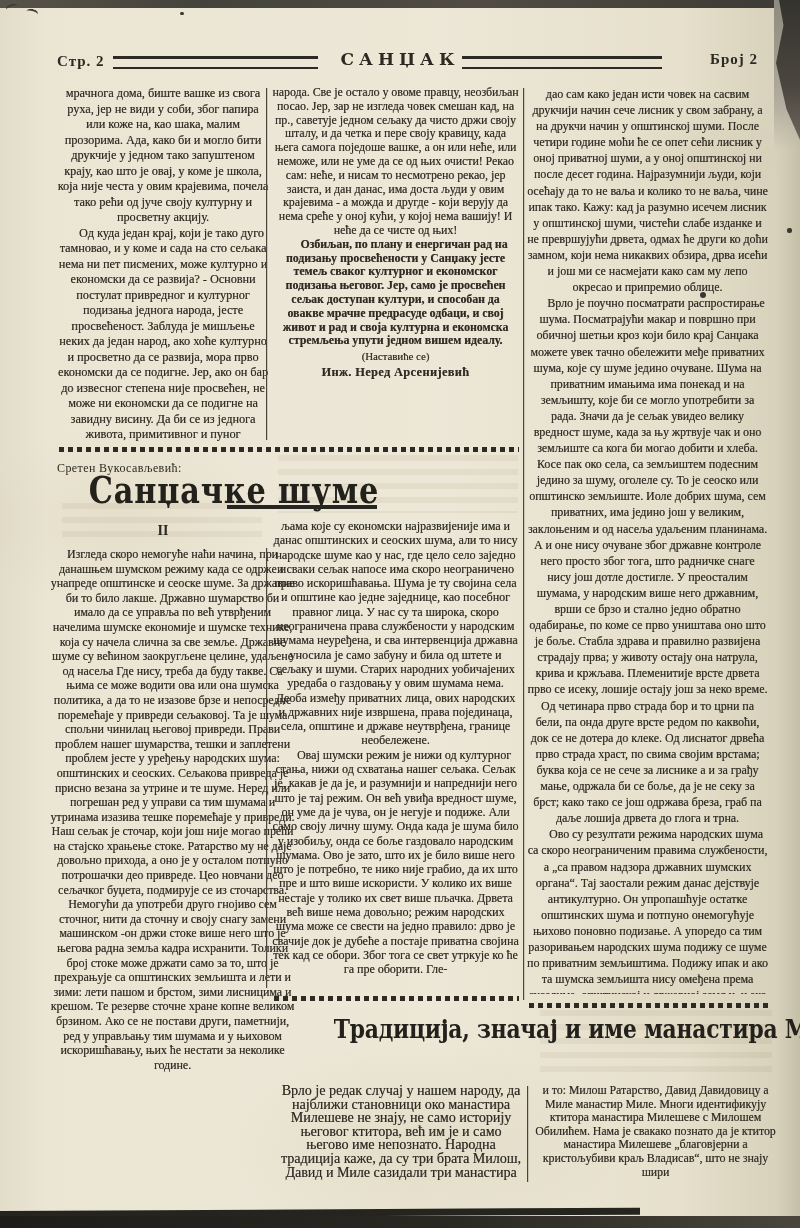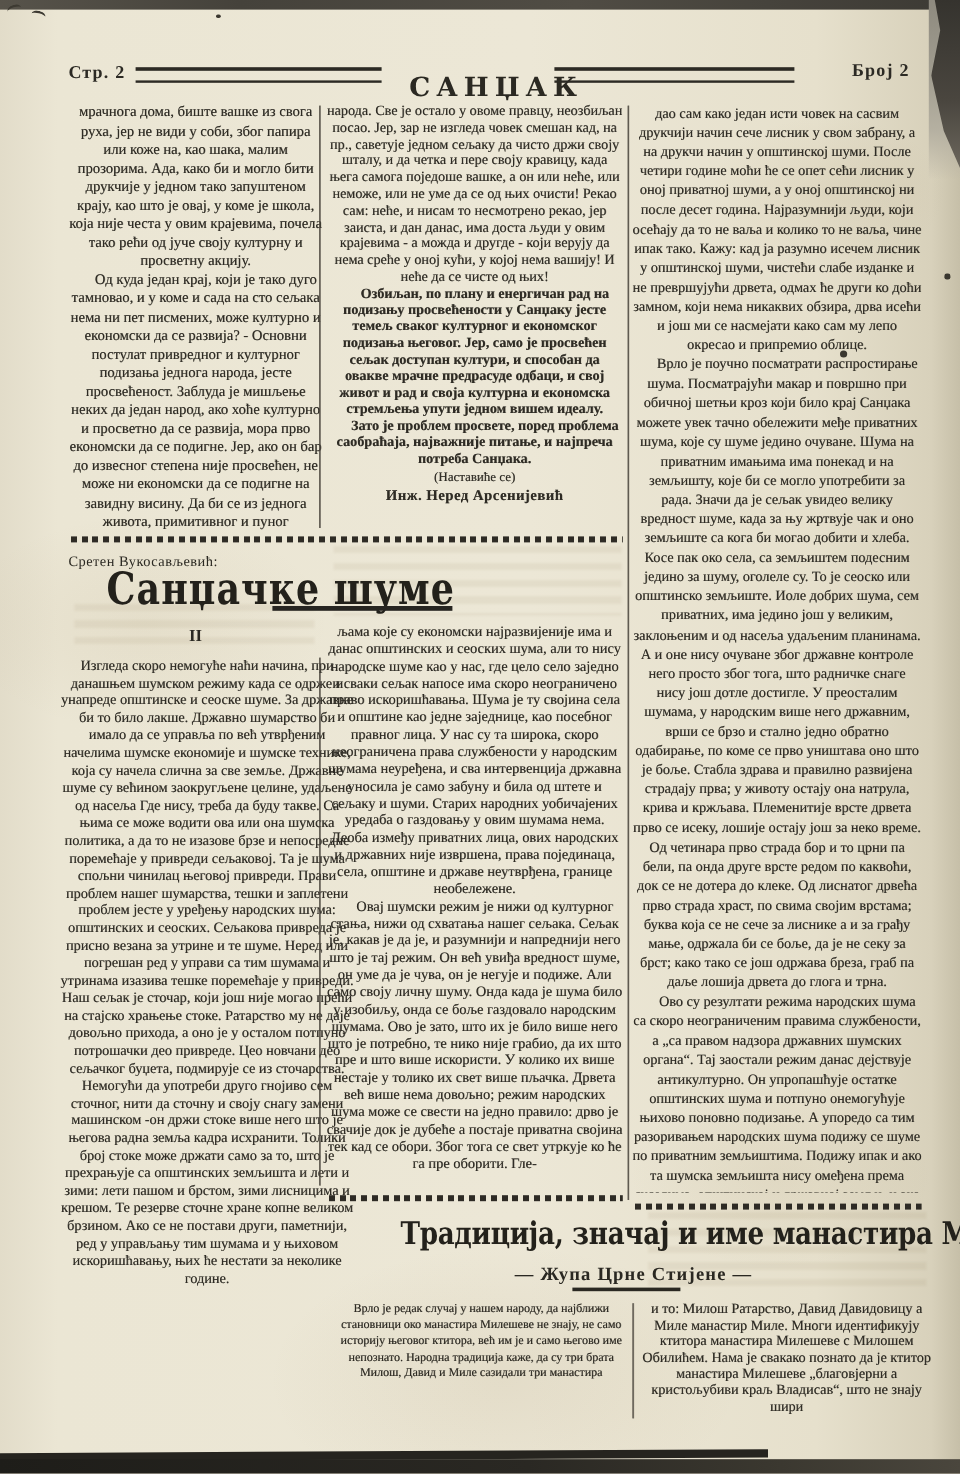--- a/index.html
+++ b/index.html
@@ -29,36 +29,36 @@
   .squiggle{position:absolute;width:12px;height:6px;border-top:2.5px solid #3d3a32;border-radius:50%;}
   .bottom-edge{position:absolute;left:0;bottom:0;width:100%;height:12px;
     background:linear-gradient(90deg,#1e1d19,#2a2823 55%,#3a372f 80%,#4a463d);}
   .bottom-edge2{position:absolute;left:0;bottom:10px;width:640px;height:7px;background:#26241f;
     transform:skewY(-0.3deg);transform-origin:left;}
   .ghost{position:absolute;opacity:.5;filter:blur(.7px);
     background:repeating-linear-gradient(180deg, rgba(125,100,60,.15) 0 6px, rgba(0,0,0,0) 6px 14px);}
   
   .page-label{position:absolute;left:57px;top:53px;font-size:15px;font-weight:bold;color:#2c2a24;letter-spacing:1px;}
   .issue-label{position:absolute;left:710px;top:51px;font-size:15px;font-weight:bold;color:#2c2a24;letter-spacing:1px;}
-  .masthead{position:absolute;left:330px;top:49px;width:140px;margin:11px;text-align:center;
-    font-size:22px;font-weight:bold;color:#2b2922;letter-spacing:5px;font-family:"DejaVu Serif",serif;}
+  .masthead{position:absolute;left:330px;top:49px;width:140px;margin:0;text-align:center;
+    font-size:17px;font-weight:bold;color:#2b2922;letter-spacing:5px;font-family:"DejaVu Serif",serif;}
   .hrule{position:absolute;height:8px;border-top:3px solid #2c2a24;border-bottom:2px solid #2c2a24;}
   .rule-left{left:113px;top:56px;width:205px;}
   .rule-right{left:462px;top:56px;width:200px;}
   
   .col{position:absolute;overflow:hidden;color:#2e2b24;text-align:justify;
     text-shadow:0.3px 0 0 rgba(46,43,36,.55);}
   .col p{margin:0;text-indent:17px;text-align:center;}
   .col p.noindent{text-indent:0;}
   .c1t{left:57px;top:86px;width:212px;height:358px;font-size:12.2px;line-height:15.5px;}
   .c2t{left:272px;top:86px;width:247px;height:352px;font-size:11.8px;line-height:13.8px;}
   .c3{left:527px;top:86px;width:241px;height:908px;font-size:11.9px;line-height:16.1px;}
   .a2c1{left:50px;top:547px;width:245px;height:628px;font-size:11.9px;line-height:14.6px;}
   .a2c2{left:272px;top:519px;width:247px;height:472px;font-size:12px;line-height:14.3px;}
-  .b-left{left:280px;top:1084px;width:242px;height:100px;font-size:10px;line-height:13.6px;}
+  .b-left{left:280px;top:1084px;width:242px;height:100px;font-size:14px;line-height:13.6px;}
   .b-right{left:533px;top:1084px;width:245px;height:100px;font-size:11.8px;line-height:13.6px;}
   .ital{font-weight:bold;}
   .note{text-align:center;font-size:10.8px;text-indent:0 !important;margin-top:2px !important;}
   .author{text-align:right;font-weight:bold;text-indent:0 !important;margin-top:2px !important;
     font-size:12.3px;letter-spacing:.4px;}
   
   .vrule{position:absolute;width:1px;background:#4a453c;box-shadow:0.5px 0 0 rgba(74,69,60,.4);}
   .vr1{left:266px;top:88px;height:352px;}
   .vr2{left:523px;top:88px;height:912px;}
   .vr3{left:266px;top:548px;height:440px;}
@@ -110,21 +110,20 @@
   <span class="issue-label">Број 2</span>
 
   <section class="col c1t">
     <p class="noindent">мрачнога дома, биште вашке из свога руха, јер не види у соби, због папира или коже на, као шака, малим прозорима. Ада, како би и могло бити друкчије у једном тако запуштеном крају, као што је овај, у коме је школа, која није честа у овим крајевима, почела тако рећи од јуче своју културну и просветну акцију.</p>
     <p>Од куда један крај, који је тако дуго тамновао, и у коме и сада на сто сељака нема ни пет писмених, може културно и економски да се развија? - Основни постулат привредног и културног подизања једнога народа, јесте просвећеност. Заблуда је мишљење неких да један народ, ако хоће културно и просветно да се развија, мора прво економски да се подигне. Јер, ако он бар до извесног степена није просвећен, не може ни економски да се подигне на завидну висину. Да би се из једнога живота, примитивног и пуног предрасуда и сујеверја, прешло и могло прећи, у виши, и интензивнији живот, потребно је прво: просвећен дух. То је једини темељан пут ка напредном и привредном, а преко тога и културном развоју свакога</p>
   </section>
   <div class="vrule vr1"></div>
   <section class="col c2t">
     <p class="noindent">народа. Све је остало у овоме правцу, неозбиљан посао. Јер, зар не изгледа човек смешан кад, на пр., саветује једном сељаку да чисто држи своју шталу, и да четка и пере своју кравицу, када њега самога поједоше вашке, а он или неће, или неможе, или не уме да се од њих очисти! Рекао сам: неће, и нисам то несмотрено рекао, јер заиста, и дан данас, има доста људи у овим крајевима - а можда и другде - који верују да нема среће у оној кући, у којој нема вашију! И неће да се чисте од њих!</p>
     <p class="ital">Озбиљан, по плану и енергичан рад на подизању просвећености у Санџаку јесте темељ сваког културног и економског подизања његовог. Јер, само је просвећен сељак доступан култури, и способан да овакве мрачне предрасуде одбаци, и свој живот и рад и своја културна и економска стремљења упути једном вишем идеалу.</p>
-    <p class="ital">Зато је проблем просвете, поред проблема саобраћаја, најважније питање, и најпреча потреба Санџака.</p>
     <p class="note">(Наставиће се)</p>
     <p class="author">Инж. Неред Арсенијевић</p>
   </section>
   <div class="vrule vr2"></div>
   <section class="col c3">
     <p class="noindent">дао сам како један исти човек на сасвим друкчији начин сече лисник у свом забрану, а на друкчи начин у општинској шуми. После четири године моћи ће се опет сећи лисник у оној приватној шуми, а у оној општинској ни после десет година. Најразумнији људи, који осећају да то не ваља и колико то не ваља, чине ипак тако. Кажу: кад ја разумно исечем лисник у општинској шуми, чистећи слабе изданке и не превршујући дрвета, одмах ће други ко доћи замном, који нема никаквих обзира, дрва исећи и још ми се насмејати како сам му лепо окресао и припремио облице.</p>
     <p>Врло је поучно посматрати распростирање шума. Посматрајући макар и површно при обичној шетњи кроз који било крај Санџака можете увек тачно обележити међе приватних шума, које су шуме једино очуване. Шума на приватним имањима има понекад и на земљишту, које би се могло употребити за рада. Значи да је сељак увидео велику вредност шуме, када за њу жртвује чак и оно земљиште са кога би могао добити и хлеба. Косе пак око села, са земљиштем подесним једино за шуму, оголеле су. То је сеоско или општинско земљиште. Иоле добрих шума, сем приватних, има једино још у великим, заклоњеним и од насеља удаљеним планинама. А и оне нису очуване због државне контроле него просто због тога, што радничке снаге нису још дотле достигле. У преосталим шумама, у народским више него државним, врши се брзо и стално једно обратно одабирање, по коме се прво уништава оно што је боље. Стабла здрава и правилно развијена страдају прва; у животу остају она натрула, крива и кржљава. Племенитије врсте дрвета прво се исеку, лошије остају још за неко време. Од четинара прво страда бор и то црни па бели, па онда друге врсте редом по каквоћи, док се не дотера до клеке. Од лиснатог дрвећа прво страда храст, по свима својим врстама; буква која се не сече за лиснике а и за грађу мање, одржала би се боље, да је не секу за брст; како тако се још одржава бреза, граб па даље лошија дрвета до глога и трна.</p>
     <p>Ово су резултати режима народских шума са скоро неограниченим правима службености, а „са правом надзора државних шумских органа“. Тај заостали режим данас дејствује антикултурно. Он упропашћује остатке општинских шума и потпуно онемогућује њихово поновно подизање. А упоредо са тим разоривањем народских шума подижу се шуме по приватним земљиштима. Подижу ипак и ако та шумска земљишта нису омеђена према суседима, општинској и државној земљи, и ако нису нимало правно обезбеђена.</p>
 
   </section>
@@ -143,24 +142,20 @@
   <section class="col a2c2">
     <p class="noindent">љама које су економски најразвијеније има и данас општинских и сеоских шума, али то нису народске шуме као у нас, где цело село заједно и сваки сељак напосе има скоро неограничено право искоришћавања. Шума је ту својина села и општине као једне заједнице, као посебног правног лица. У нас су та широка, скоро неограничена права службености у народским шумама неуређена, и сва интервенција државна уносила је само забуну и била од штете и сељаку и шуми. Старих народних уобичајених уредаба о газдовању у овим шумама нема. Деоба између приватних лица, ових народских и државних није извршена, права појединаца, села, општине и државе неутврђена, границе необележене.</p>
     <p>Овај шумски режим је нижи од културног стања, нижи од схватања нашег сељака. Сељак је, какав је да је, и разумнији и напреднији него што је тај режим. Он већ увиђа вредност шуме, он уме да је чува, он је негује и подиже. Али само своју личну шуму. Онда када је шума било у изобиљу, онда се боље газдовало народским шумама. Ово је зато, што их је било више него што је потребно, те нико није грабио, да их што пре и што више искористи. У колико их више нестаје у толико их свет више пљачка. Дрвета већ више нема довољно; режим народских шума може се свести на једно правило: дрво је свачије док је дубеће а постаје приватна својина тек кад се обори. Због тога се свет утркује ко ће га пре оборити. Гле-</p>
   </section>
 
   <div class="zigzag hz2"></div>
   <div class="zigzag hz3"></div>
   <h2 class="mile-title">
     <span class="t">Традиција, значај и име манастира Милешеве</span>
   </h2>
-  <div class="mile-sub">
-    <span>— Жупа Црне Стијене —</span>
-    <div class="sub-underline"></div>
-  </div>
   <section class="col b-left">
     <p class="noindent">Врло је редак случај у нашем народу, да најближи становници око манастира Милешеве не знају, не само историју његовог ктитора, већ им је и само његово име непознато. Народна традиција каже, да су три брата Милош, Давид и Миле сазидали три манастира</p>
   </section>
   <div class="vrule vr4"></div>
   <section class="col b-right">
     <p class="noindent">и то: Милош Ратарство, Давид Давидовицу а Миле манастир Миле. Многи идентификују ктитора манастира Милешеве с Милошем Обилићем. Нама је свакако познато да је ктитор манастира Милешеве „благовјерни а кристољубиви краљ Владисав“, што не знају шири</p>
   </section>
 
 </div>
 

